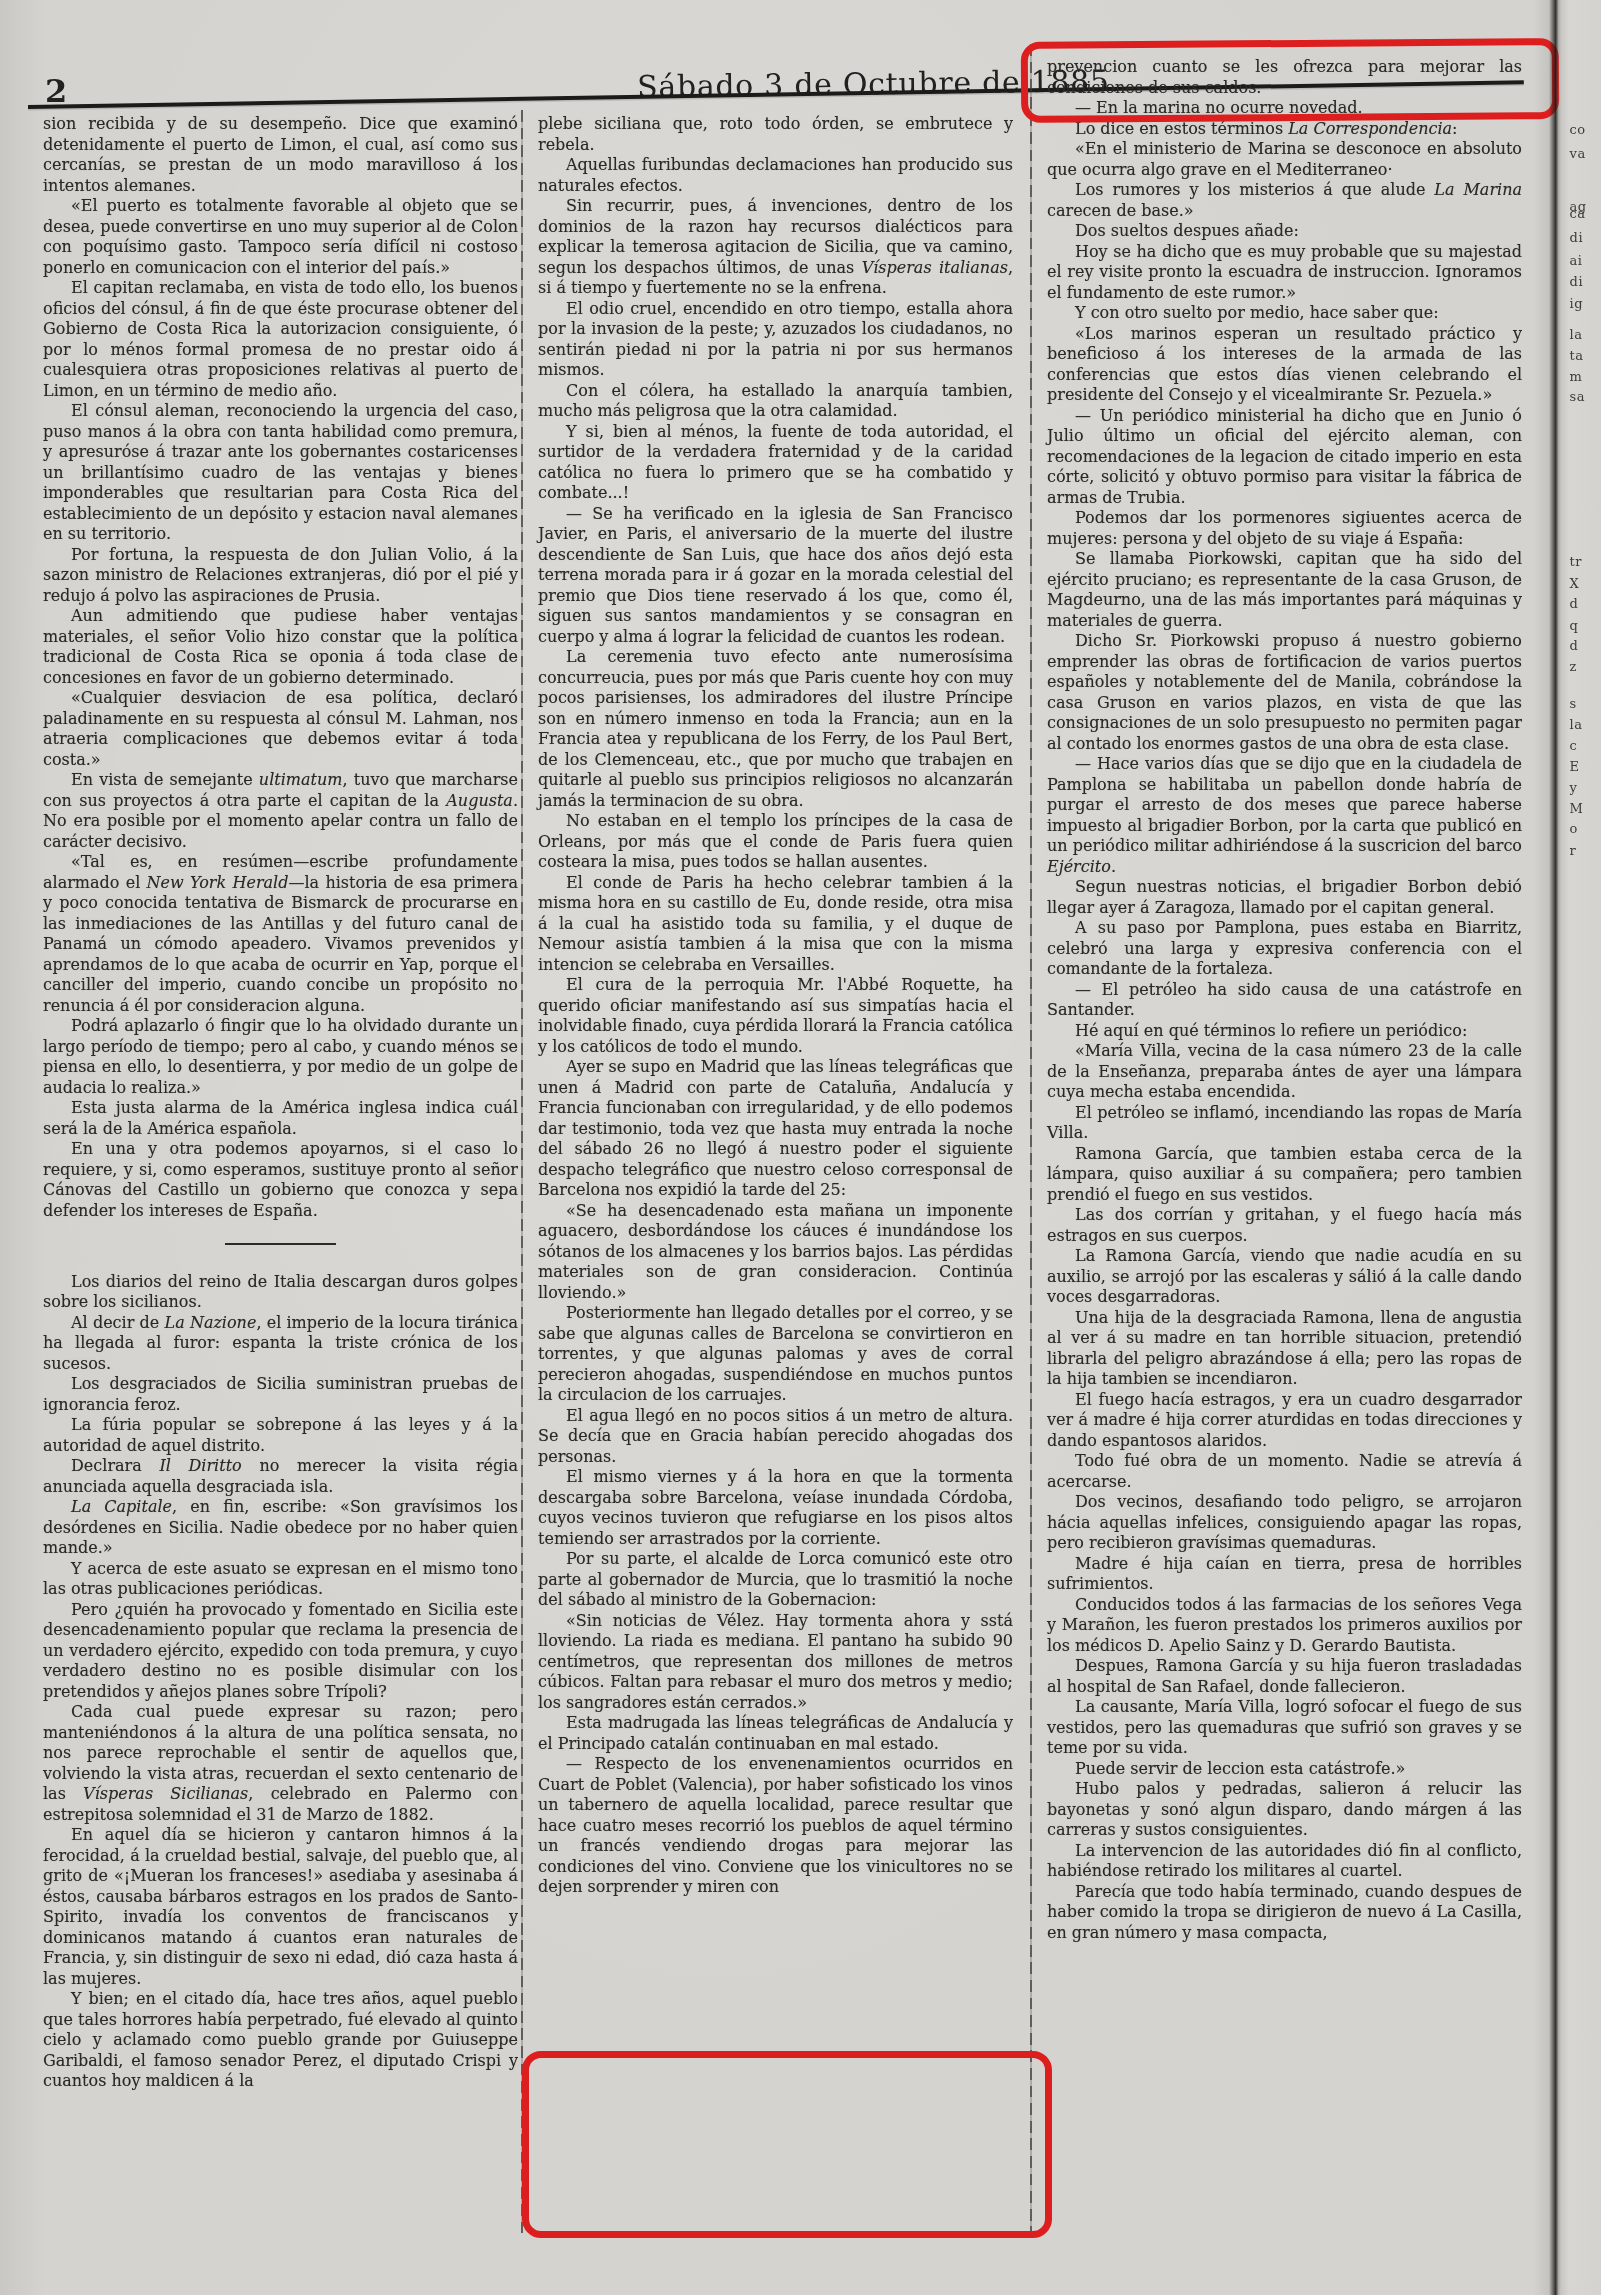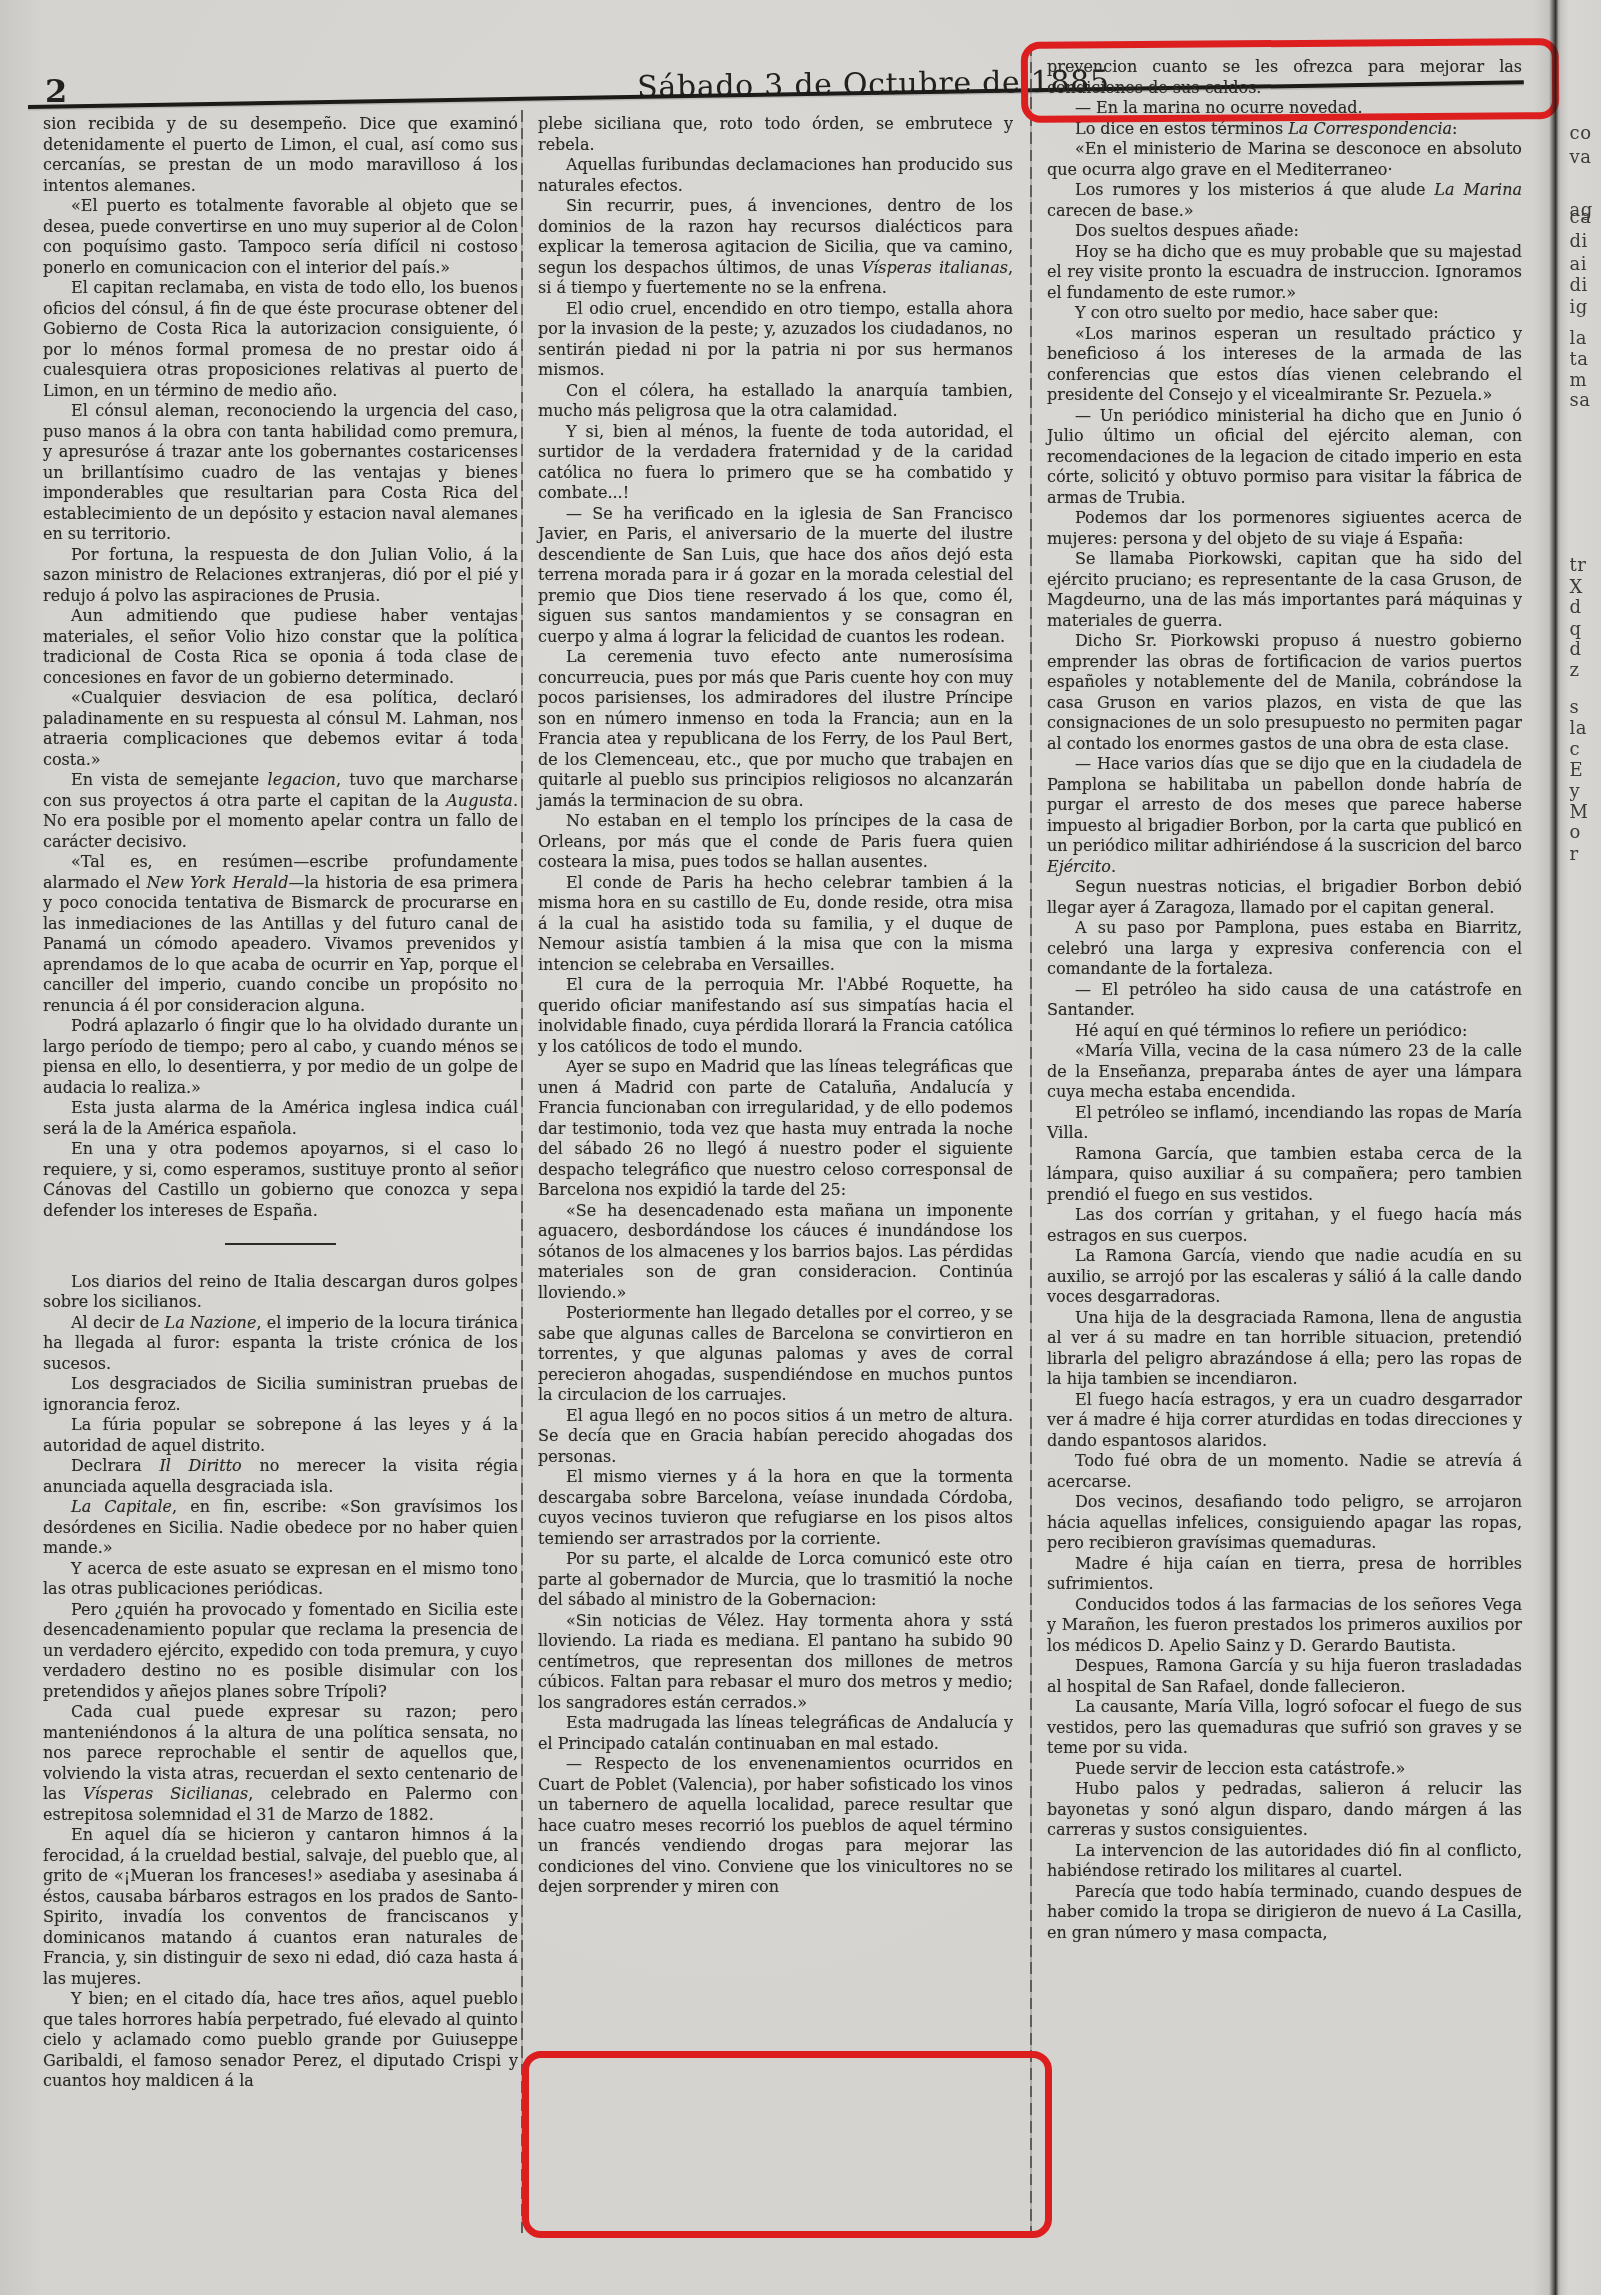--- a/index.html
+++ b/index.html
@@ -41,40 +41,40 @@
   #vrule1{left:521px;top:110px;height:2123px;}
   #vrule2{left:1030px;top:44px;height:2189px;}
   
   .hl{position:absolute;border:7.3px solid #dd1e1e;border-radius:19px;background:transparent;}
   #hl-top{left:1021px;top:40px;width:524px;height:67px;transform:rotate(-0.4deg);}
   #hl-bottom{left:522px;top:2051px;width:516px;height:173px;}
   
   .gutter{position:absolute;left:1549px;top:0;width:11.7px;height:2295px;
     background:linear-gradient(90deg,rgba(0,0,0,0),rgba(32,31,29,.55) 35%,rgba(25,24,22,.85) 55%,rgba(110,108,102,.25) 80%,rgba(0,0,0,0));}
   .edge{position:absolute;left:1565px;top:0;width:37px;height:2295px;}
-  .frag{position:absolute;left:4.4px;font-size:18px;color:#3c3b37;letter-spacing:0.7px;white-space:nowrap;}
+  .frag{position:absolute;left:4.4px;font-size:13px;color:#3c3b37;letter-spacing:0.7px;white-space:nowrap;}
 </style>
 </head>
 <body>
 
 <div id="page">
 
   <div class="pagenum">2</div>
   <div class="masthead">Sábado 3 de Octubre de 1885.</div>
   <div class="header-rule"></div>
 
   <div id="col1" class="col">
       <p class="par noindent">sion recibida y de su desempeño. Dice que examinó detenidamente el puerto de Limon, el cual, así como sus cercanías, se prestan de un modo maravilloso á los intentos alemanes.</p>
       <p class="par">«El puerto es totalmente favorable al objeto que se desea, puede convertirse en uno muy superior al de Colon con poquísimo gasto. Tampoco sería difícil ni costoso ponerlo en comunicacion con el interior del país.»</p>
       <p class="par">El capitan reclamaba, en vista de todo ello, los buenos oficios del cónsul, á fin de que éste procurase obtener del Gobierno de Costa Rica la autorizacion consiguiente, ó por lo ménos formal promesa de no prestar oido á cualesquiera otras proposiciones relativas al puerto de Limon, en un término de medio año.</p>
       <p class="par">El cónsul aleman, reconociendo la urgencia del caso, puso manos á la obra con tanta habilidad como premura, y apresuróse á trazar ante los gobernantes costaricenses un brillantísimo cuadro de las ventajas y bienes imponderables que resultarian para Costa Rica del establecimiento de un depósito y estacion naval alemanes en su territorio.</p>
       <p class="par">Por fortuna, la respuesta de don Julian Volio, á la sazon ministro de Relaciones extranjeras, dió por el pié y redujo á polvo las aspiraciones de Prusia.</p>
       <p class="par">Aun admitiendo que pudiese haber ventajas materiales, el señor Volio hizo constar que la política tradicional de Costa Rica se oponia á toda clase de concesiones en favor de un gobierno determinado.</p>
       <p class="par">«Cualquier desviacion de esa política, declaró paladinamente en su respuesta al cónsul M. Lahman, nos atraeria complicaciones que debemos evitar á toda costa.»</p>
-      <p class="par">En vista de semejante <i>legacion</i>, tuvo que marcharse con sus proyectos á otra parte el capitan de la <i>Augusta</i>. No era posible por el momento apelar contra un fallo de carácter decisivo.</p>
+      <p class="par">En vista de semejante <i>ultimatum</i>, tuvo que marcharse con sus proyectos á otra parte el capitan de la <i>Augusta</i>. No era posible por el momento apelar contra un fallo de carácter decisivo.</p>
       <p class="par">«Tal es, en resúmen—escribe profundamente alarmado el <i>New York Herald</i>—la historia de esa primera y poco conocida tentativa de Bismarck de procurarse en las inmediaciones de las Antillas y del futuro canal de Panamá un cómodo apeadero. Vivamos prevenidos y aprendamos de lo que acaba de ocurrir en Yap, porque el canciller del imperio, cuando concibe un propósito no renuncia á él por consideracion alguna.</p>
       <p class="par">Podrá aplazarlo ó fingir que lo ha olvidado durante un largo período de tiempo; pero al cabo, y cuando ménos se piensa en ello, lo desentierra, y por medio de un golpe de audacia lo realiza.»</p>
       <p class="par">Esta justa alarma de la América inglesa indica cuál será la de la América española.</p>
       <p class="par">En una y otra podemos apoyarnos, si el caso lo requiere, y si, como esperamos, sustituye pronto al señor Cánovas del Castillo un gobierno que conozca y sepa defender los intereses de España.</p>
       <div class="divider"></div>
       <p class="par">Los diarios del reino de Italia descargan duros golpes sobre los sicilianos.</p>
       <p class="par">Al decir de <i>La Nazione</i>, el imperio de la locura tiránica ha llegada al furor: espanta la triste crónica de los sucesos.</p>
       <p class="par">Los desgraciados de Sicilia suministran pruebas de ignorancia feroz.</p>
       <p class="par">La fúria popular se sobrepone á las leyes y á la autoridad de aquel distrito.</p>
       <p class="par">Declrara <i>Il Diritto</i> no merecer la visita régia anunciada aquella desgraciada isla.</p>

